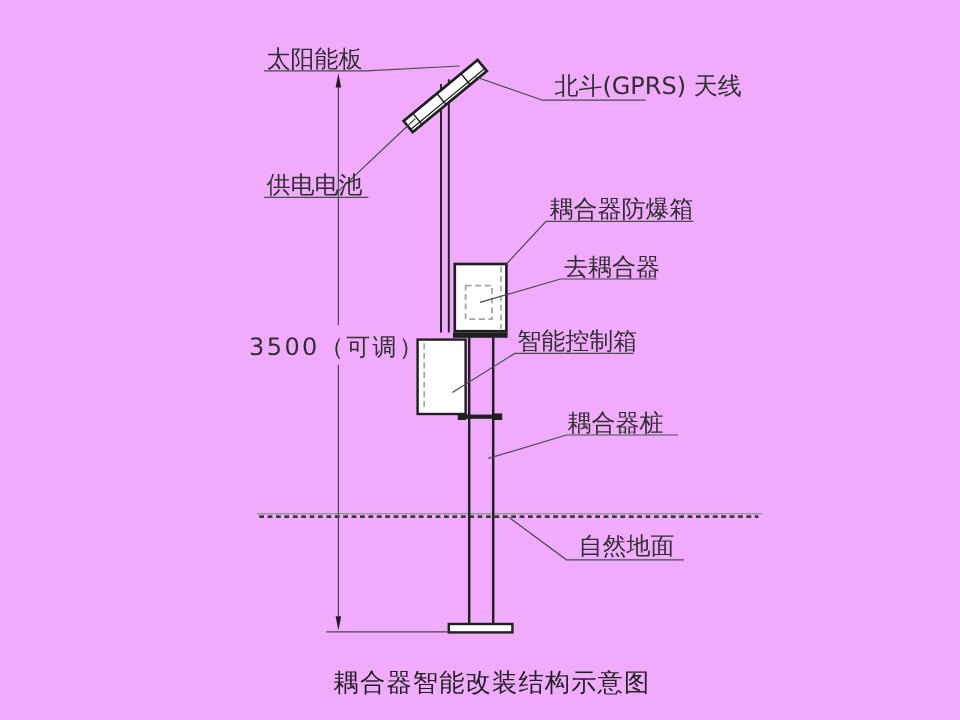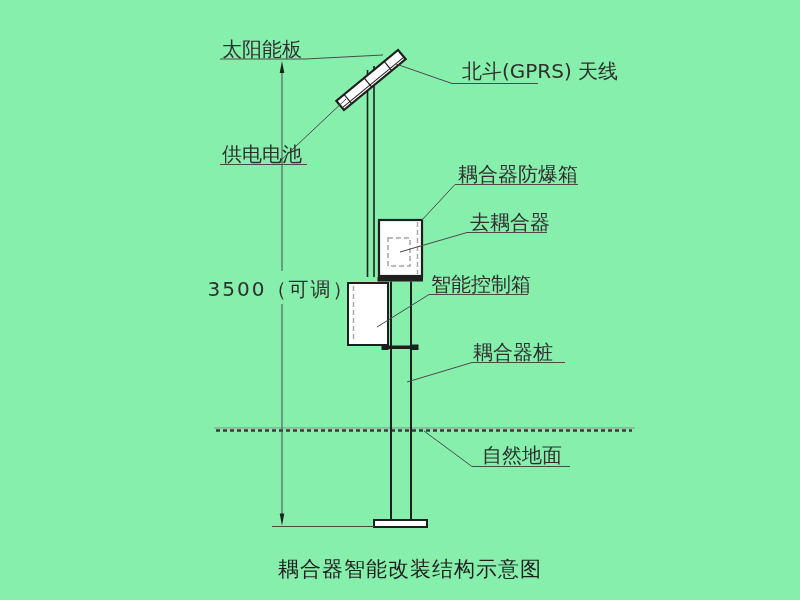--- a/index.html
+++ b/index.html
@@ -1,17 +1,17 @@
 <!DOCTYPE html>
 <html><head>
 <meta charset="utf-8">
 <style>
   html,body{margin:0;padding:0;background:#fff;}
   .canvas{
-    position:relative;width:800px;height:600px;background:#86efac;
+    position:relative;width:800px;height:600px;background:#f0abfc;
     font-family:"DejaVu Sans","Liberation Sans",sans-serif;overflow:hidden;
   }
   svg text{
     font-family:"DejaVu Sans","Liberation Sans",sans-serif;
     fill:#2f2f2f;
   }
   .lbl{font-size:20px;}
   .dim{font-size:20px;letter-spacing:2px;}
   .ttl{font-size:21px;letter-spacing:1px;fill:#1f1f1f;}
 </style>

